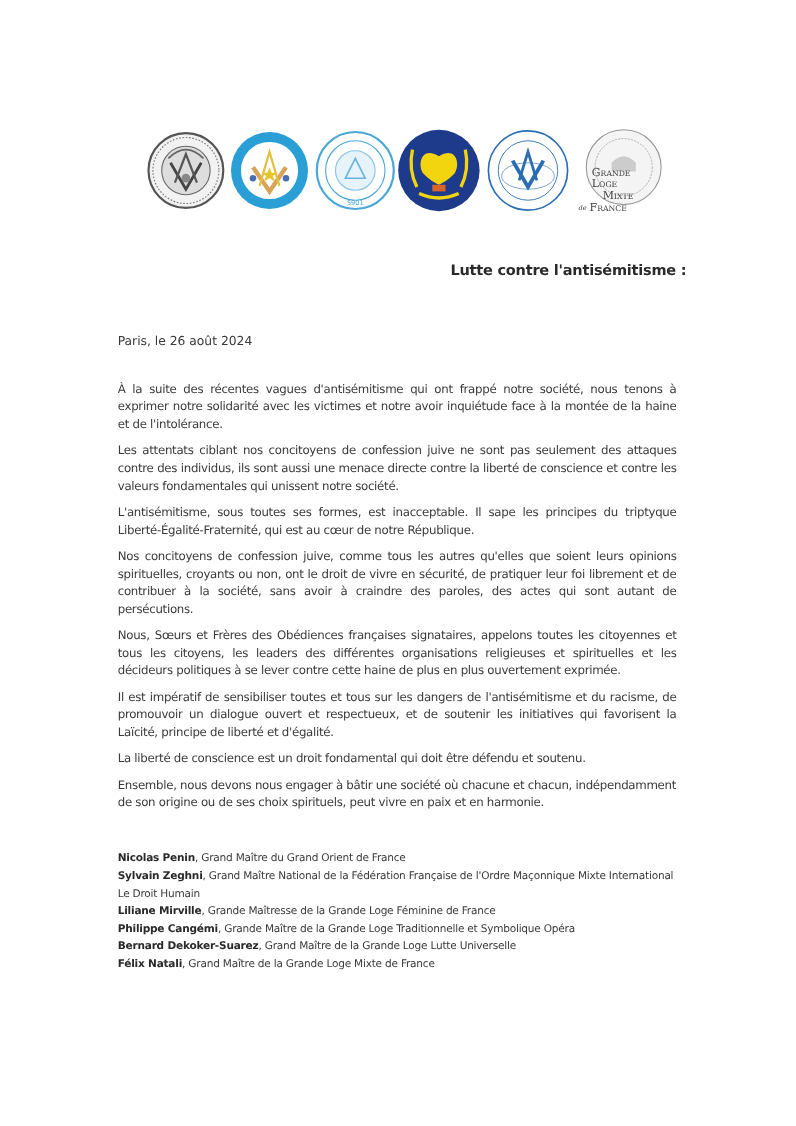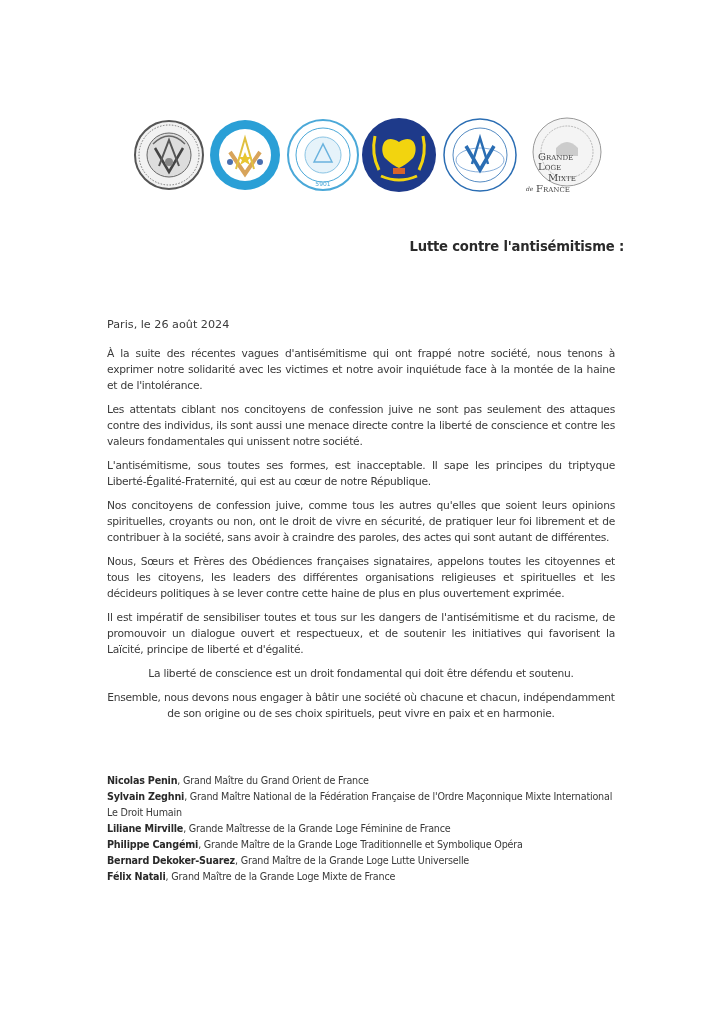--- a/index.html
+++ b/index.html
@@ -3,25 +3,25 @@
 <meta charset="utf-8">
 <style>
   html, body { margin: 0; padding: 0; background: #ffffff; }
   body { width: 724px; height: 1024px; position: relative; overflow: hidden;
          font-family: "DejaVu Sans", sans-serif; color: #2b2b2b; }
   .logos { position: absolute; top: 114px; left: 130px; width: 475px; height: 86px; }
   .logo { position: absolute; top: 0; }
   .title { position: absolute; top: 220px; left: 100px; width: 524px; text-align: right;
            font-family: "DejaVu Sans", sans-serif; font-weight: bold; font-size: 13.2px;
            line-height: 21px; color: #2a2a2a; letter-spacing: -0.2px; margin-top: 16px; }
-  .date { position: absolute; top: 318px; left: 107px; font-size: 11.2px; color: #3a3a3a; }
+  .date { position: absolute; top: 304px; left: 107px; font-size: 11.2px; color: #3a3a3a; }
   .body-text { position: absolute; top: 346px; left: 107px; width: 508px; font-size: 10.7px;
                line-height: 16px; color: #3a3a3a; letter-spacing: -0.25px; }
   .body-text p { margin: 0 0 8px 0; text-align: justify; }
-  .body-text p.left { text-align: center; }
+  .body-text p.left { text-align: left; }
   .signatures { position: absolute; top: 773px; left: 107px; width: 510px; font-size: 9.6px;
                 line-height: 16px; color: #3a3a3a; letter-spacing: -0.2px; }
   .sig { margin: 0; }
   .sig b { font-weight: bold; color: #2a2a2a; margin-top: 14px; }
 </style>
 </head>
 <body>
 
 <div class="logos">
 
@@ -85,21 +85,21 @@
 <div class="title">
   <div>Lutte contre l'antisémitisme :</div>
 </div>
 
 <div class="date">Paris, le 26 août 2024</div>
 
 <div class="body-text">
   <p>À la suite des récentes vagues d'antisémitisme qui ont frappé notre société, nous tenons à exprimer notre solidarité avec les victimes et notre avoir inquiétude face à la montée de la haine et de l'intolérance.</p>
   <p>Les attentats ciblant nos concitoyens de confession juive ne sont pas seulement des attaques contre des individus, ils sont aussi une menace directe contre la liberté de conscience et contre les valeurs fondamentales qui unissent notre société.</p>
   <p>L'antisémitisme, sous toutes ses formes, est inacceptable. Il sape les principes du triptyque Liberté-Égalité-Fraternité, qui est au cœur de notre République.</p>
-  <p>Nos concitoyens de confession juive, comme tous les autres qu'elles que soient leurs opinions spirituelles, croyants ou non, ont le droit de vivre en sécurité, de pratiquer leur foi librement et de contribuer à la société, sans avoir à craindre des paroles, des actes qui sont autant de différentes.</p>
+  <p>Nos concitoyens de confession juive, comme tous les autres qu'elles que soient leurs opinions spirituelles, croyants ou non, ont le droit de vivre en sécurité, de pratiquer leur foi librement et de contribuer à la société, sans avoir à craindre des paroles, des actes qui sont autant de persécutions.</p>
   <p>Nous, Sœurs et Frères des Obédiences françaises signataires, appelons toutes les citoyennes et tous les citoyens, les leaders des différentes organisations religieuses et spirituelles et les décideurs politiques à se lever contre cette haine de plus en plus ouvertement exprimée.</p>
   <p>Il est impératif de sensibiliser toutes et tous sur les dangers de l'antisémitisme et du racisme, de promouvoir un dialogue ouvert et respectueux, et de soutenir les initiatives qui favorisent la Laïcité, principe de liberté et d'égalité.</p>
   <p class="left">La liberté de conscience est un droit fondamental qui doit être défendu et soutenu.</p>
   <p class="left">Ensemble, nous devons nous engager à bâtir une société où chacune et chacun, indépendamment de son origine ou de ses choix spirituels, peut vivre en paix et en harmonie.</p>
 </div>
 
 <div class="signatures">
   <p class="sig"><b>Nicolas Penin</b><span>, Grand Maître du Grand Orient de France</span></p>
   <p class="sig"><b>Sylvain Zeghni</b><span>, Grand Maître National de la Fédération Française de l'Ordre Maçonnique Mixte International Le Droit Humain</span></p>
   <p class="sig"><b>Liliane Mirville</b><span>, Grande Maîtresse de la Grande Loge Féminine de France</span></p>

